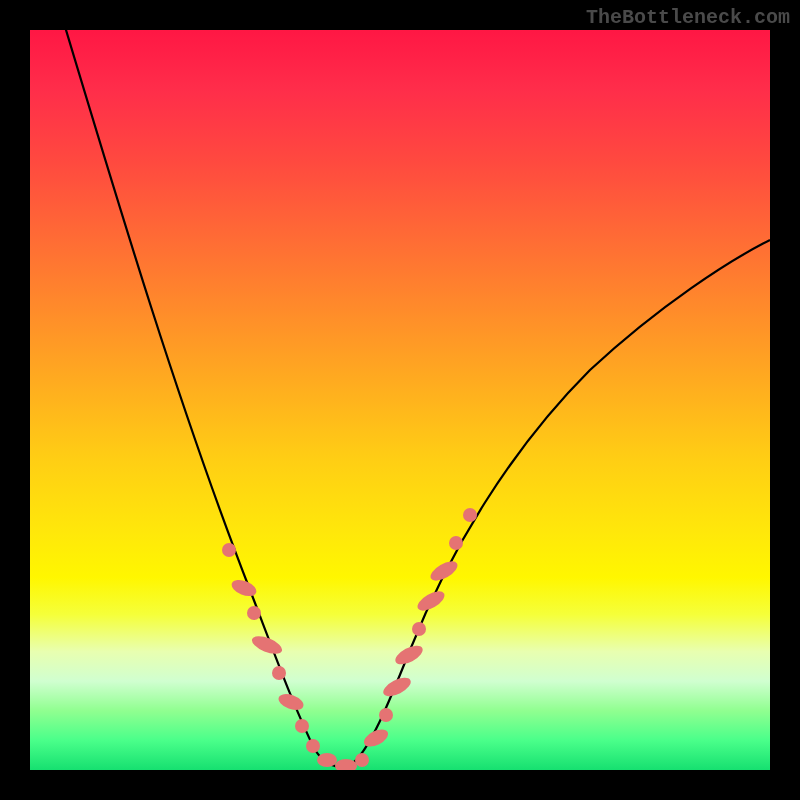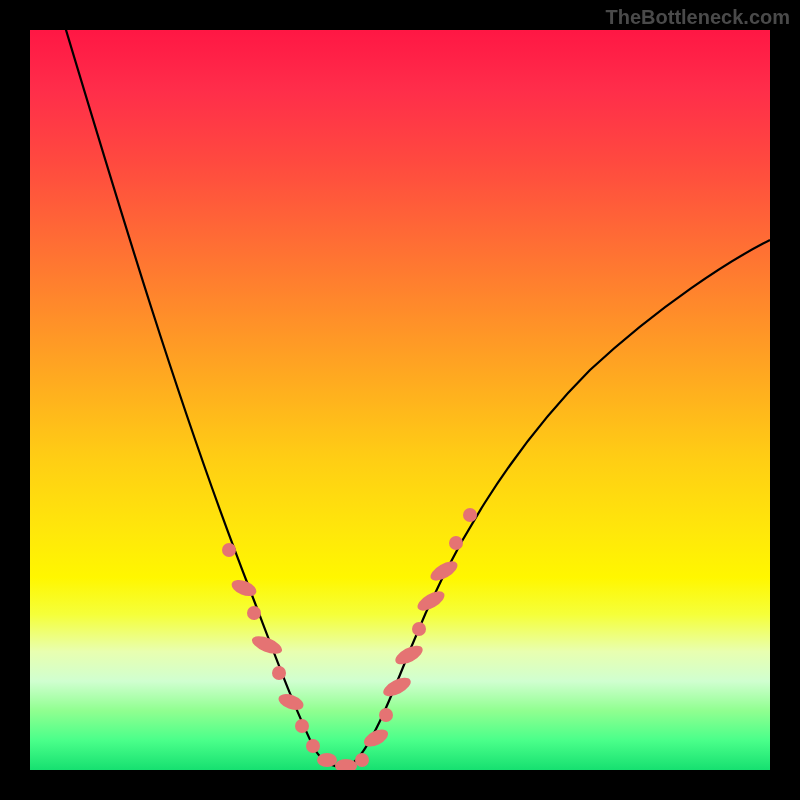--- a/index.html
+++ b/index.html
@@ -13,20 +13,21 @@
     font-family: Arial, sans-serif;
   }
   .watermark {
     position: absolute;
     top: 6px;
     right: 10px;
     color: #4a4a4a;
     font-size: 20px;
     font-weight: bold;
     z-index: 100;
+    font-family: Liberation Mono, monospace;
   }
   .plot-area {
     position: absolute;
     left: 30px;
     top: 30px;
     width: 740px;
     height: 740px;
   }
   .gradient-bg {
     width: 100%;

